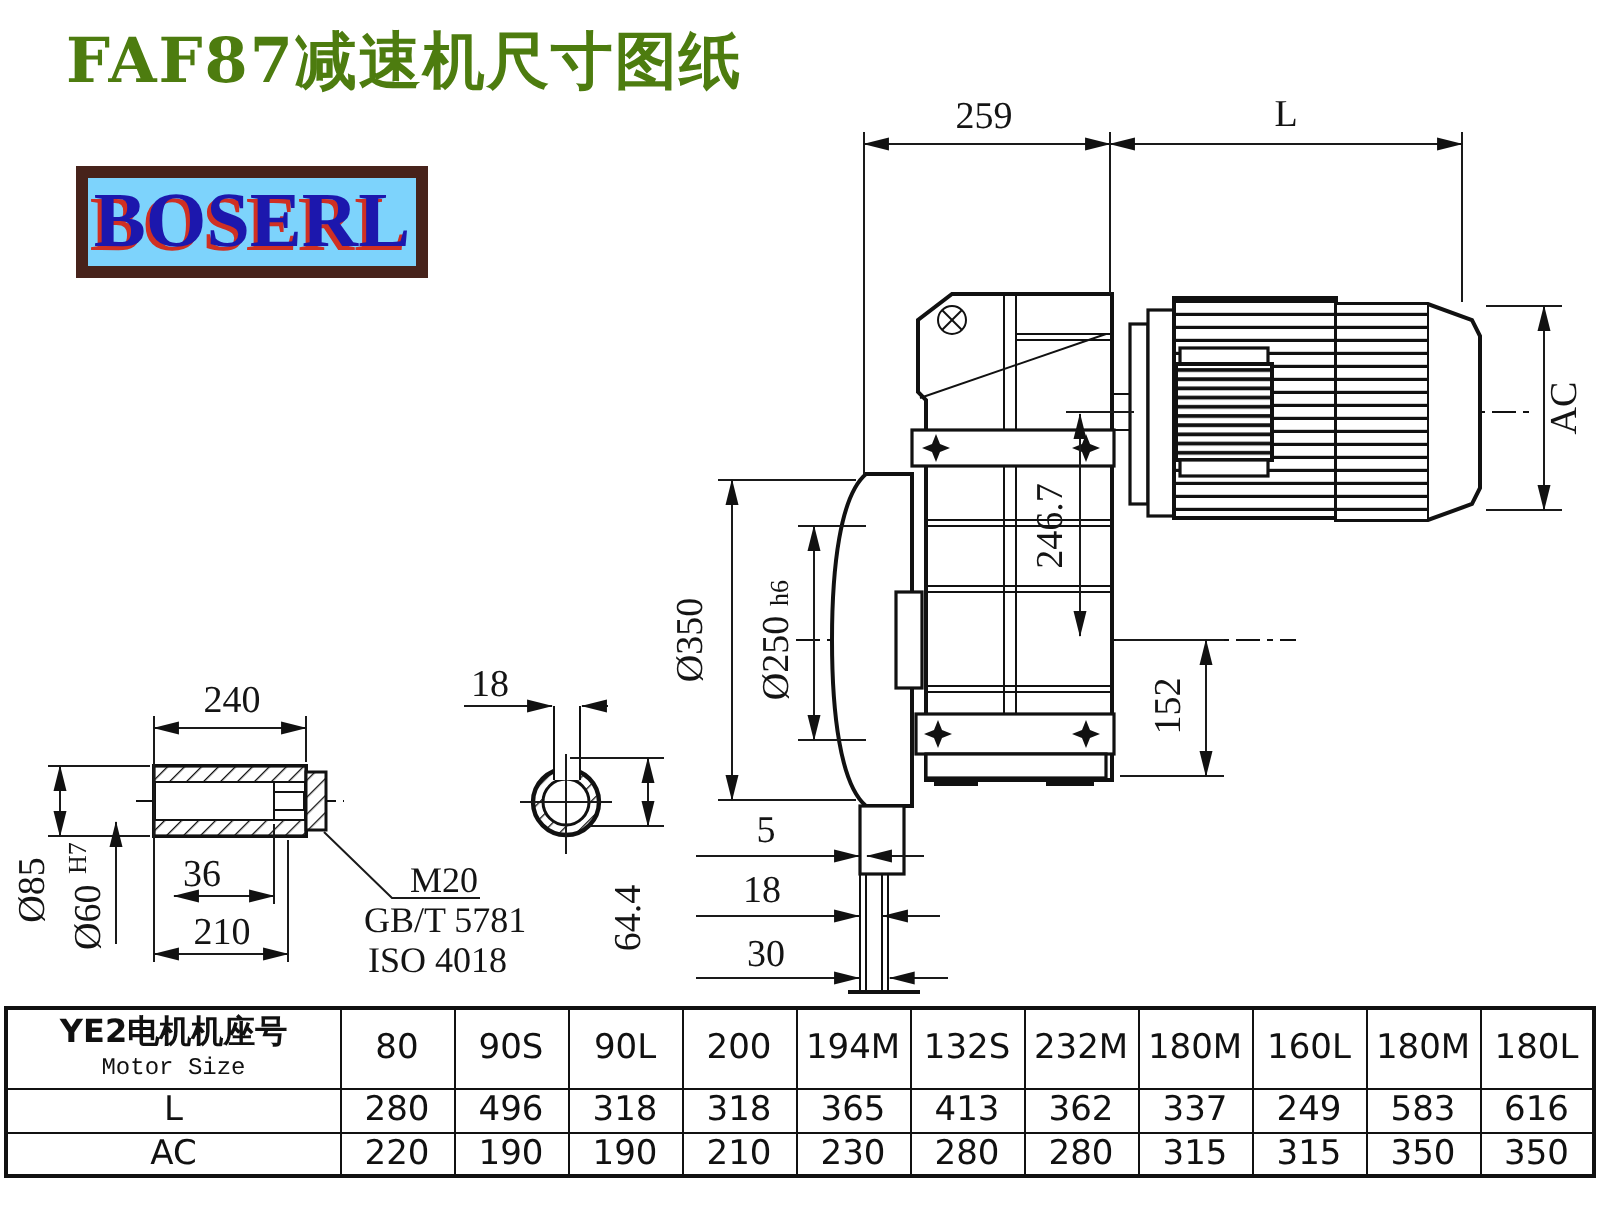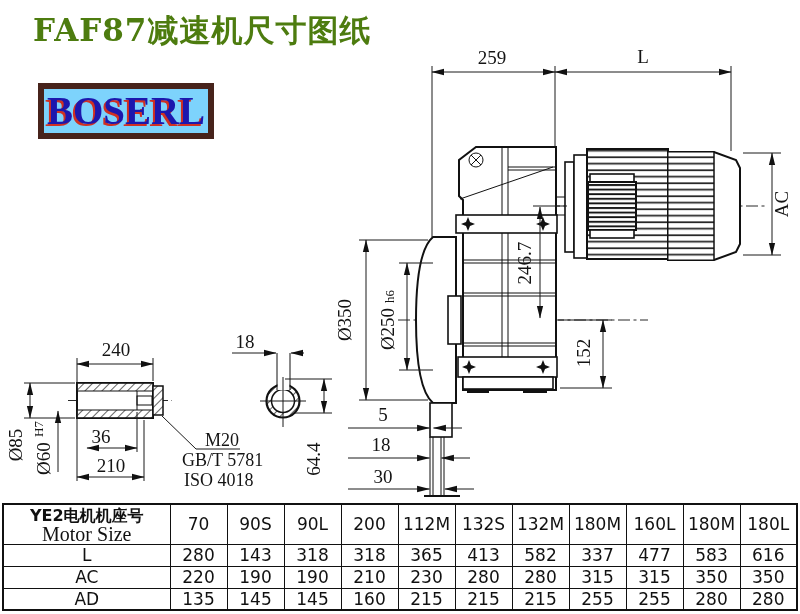--- a/index.html
+++ b/index.html
@@ -19,21 +19,21 @@
   .il{fill:none;stroke:#111;stroke-width:1;}
   .dim{fill:none;stroke:#1a1a1a;stroke-width:1;}
   .cl{fill:none;stroke:#111;stroke-width:0.9;stroke-dasharray:12 3.5 3 3.5;}
   table.spec{position:absolute;left:2px;top:503px;width:795px;border-collapse:collapse;
         table-layout:fixed;font-size:17px;font-family:"DejaVu Sans",sans-serif;}
   table.spec th,table.spec td{border:1.6px solid #111;padding:0;text-align:center;
         font-weight:normal;vertical-align:middle;}
   table.spec{border:2.5px solid #111;}
   tr.hd{height:40px;} tr.rw{height:22px;}
   .hcn{font-size:16px;line-height:19px;font-weight:bold;}
-  .hen{font-family:Liberation Serif, serif;font-size:20px;line-height:18px;}
+  .hen{font-family:Liberation Mono, monospace;font-size:12px;line-height:18px;}
 </style>
 </head>
 <body>
 
 <h1 class="title">FAF87减速机尺寸图纸</h1>
 
 <div class="logo">
   <span>BOSERL</span>
 </div>
 
@@ -271,68 +271,54 @@
   <colgroup>
     <col style="width:167px">
     <col span="11" style="width:57px">
   </colgroup>
   <tbody>
       <tr class="hd">
     <th>
       <div class="hcn">YE2电机机座号</div>
       <div class="hen">Motor Size</div>
     </th>
-    <th>70</th>
+    <th>80</th>
     <th>90S</th>
     <th>90L</th>
     <th>200</th>
-    <th>112M</th>
+    <th>194M</th>
     <th>132S</th>
-    <th>132M</th>
+    <th>232M</th>
     <th>180M</th>
     <th>160L</th>
     <th>180M</th>
     <th>180L</th>
   </tr>
   <tr class="rw">
     <th>L</th>
     <td>280</td>
-    <td>143</td>
+    <td>496</td>
     <td>318</td>
     <td>318</td>
     <td>365</td>
     <td>413</td>
-    <td>582</td>
+    <td>362</td>
     <td>337</td>
-    <td>477</td>
+    <td>249</td>
     <td>583</td>
     <td>616</td>
   </tr>
   <tr class="rw">
     <th>AC</th>
     <td>220</td>
     <td>190</td>
     <td>190</td>
     <td>210</td>
     <td>230</td>
     <td>280</td>
     <td>280</td>
     <td>315</td>
     <td>315</td>
     <td>350</td>
     <td>350</td>
   </tr>
-  <tr class="rw">
-    <th>AD</th>
-    <td>135</td>
-    <td>145</td>
-    <td>145</td>
-    <td>160</td>
-    <td>215</td>
-    <td>215</td>
-    <td>215</td>
-    <td>255</td>
-    <td>255</td>
-    <td>280</td>
-    <td>280</td>
-  </tr>
 </tbody>
   </table>
 
 </body></html>

